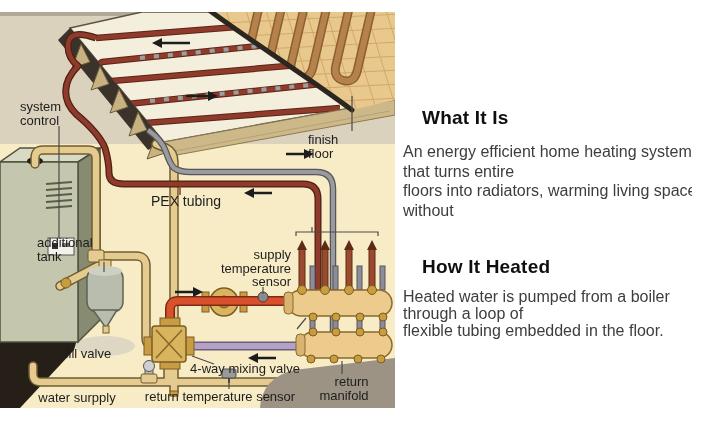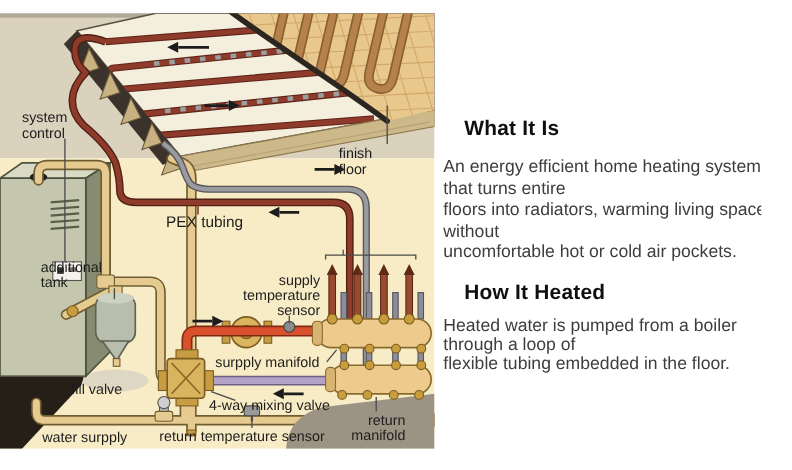--- a/index.html
+++ b/index.html
@@ -232,34 +232,32 @@
     <div class="dl dll" style="left:20px;top:88px">system
 control</div>
     <div class="dl dll" style="left:308px;top:121px">finish
 floor</div>
     <div class="dl" style="left:186px;top:183px;font-size:14px">PEX tubing</div>
     <div class="dl dll" style="left:37px;top:224px">additional
 tank</div>
     <div class="dl" style="left:256px;top:236px">supply
 temperature
 sensor</div>
-    <div class="dl" style="left:243px;top:311px">surpply manifold</div>
     <div class="dl" style="left:245px;top:350px">4-way mixing valve</div>
     <div class="dl" style="left:220px;top:378px">return temperature sensor</div>
     <div class="dl" style="left:88px;top:335px">fill valve</div>
     <div class="dl" style="left:77px;top:379px">water surpply</div>
     <div class="dl" style="left:344px;top:363px">return
 manifold</div>
   </div>
 
   <div class="h2a" style="top:107px">What It Is</div>
   <div class="para" style="top:142px">
     <div>An energy efficient home heating system that turns entire</div>
     <div>floors into radiators, warming living spaces without</div>
-    <div>uncomfortable hot or cold air pockets.</div>
   </div>
   <div class="h2a" style="top:256px">How It Heated</div>
   <div class="para p2" style="top:288px">
     <div>Heated water is pumped from a boiler through a loop of</div>
     <div>flexible tubing embedded in the floor.</div>
   </div>
 
 </div>
 
 </body></html>

